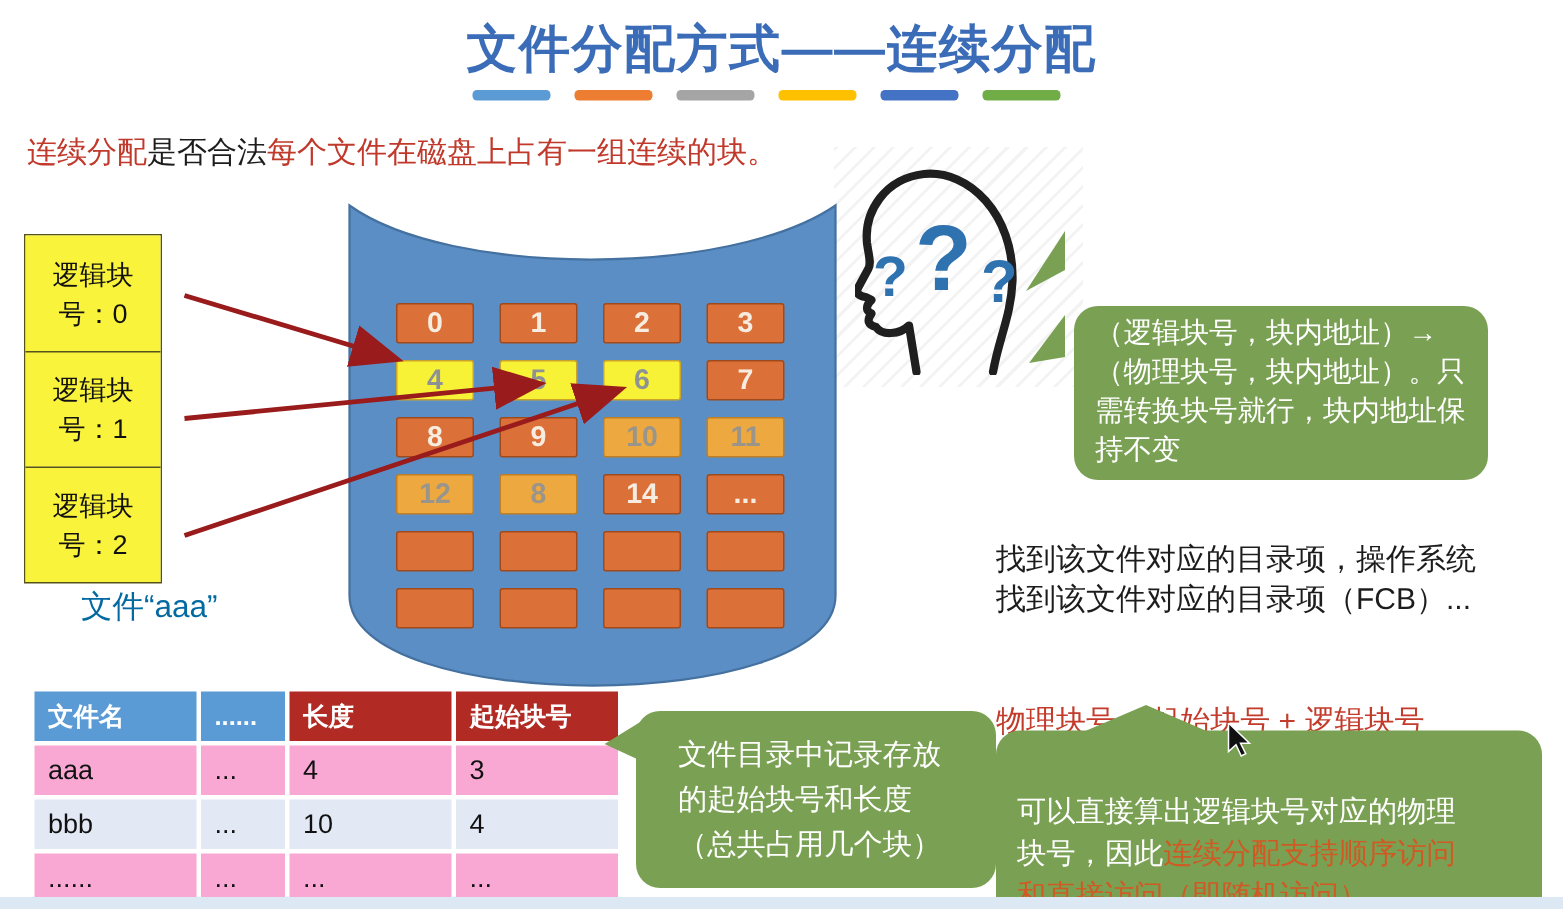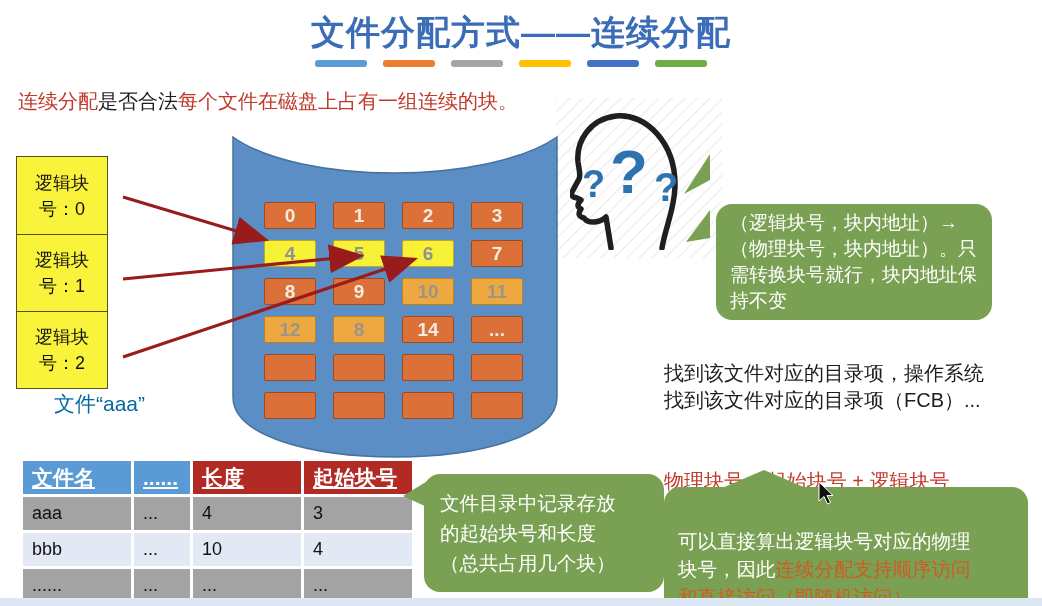--- a/index.html
+++ b/index.html
@@ -45,41 +45,41 @@
     background:repeating-linear-gradient(135deg, rgba(140,140,140,0.10) 0 2px, transparent 2px 9px);
   }
   .head { position:absolute; left:570px; top:105px; }
   
   .bubble {
     position:absolute; background:#7AA153; color:#fff; border-radius:16px;
     white-space:pre-line;
   }
   .bubble1 { left:706px; top:103px; width:334px; padding:8px 14px; font-size:19.5px; line-height:28px; }
   .bubble2 { left:700px; top:204px; width:276px; padding:6px 14px; font-size:19px;   line-height:26px;margin-left:16px; }
-  .bubble3 { left:424px; top:474px; width:240px; padding:14px 16px; font-size:19.5px; line-height:30px; }
+  .bubble3 { left:424px; top:474px; width:240px; padding:14px 28px; font-size:19.5px; line-height:30px; }
   .bubble4 { left:664px; top:487px; width:364px; padding:12px 14px; font-size:19.5px; line-height:28px; }
   .tail { position:absolute; }
   .orange-em { color:#D05A24; }
   
   .explain {
     position:absolute; left:664px; top:333px; width:380px;
     font-size:20px; line-height:27px; color:#1c1c1c; white-space:pre-line;
   }
   .formula { color:#C23B2B; }
   
   .dtable {
     position:absolute; left:23px; top:461px;
     display:grid; grid-template-columns:108px 56px 108px 108px;
     grid-auto-rows:33px; gap:3px; background:transparent;
   }
   .dt-cell { display:flex; align-items:center; padding-left:9px; font-size:18px; color:#111; }
-  .hdr { color:#fff; font-weight:600; font-size:21px;text-decoration:underline; }
+  .hdr { color:#fff; font-weight:600; font-size:17px; }
   .hdr-blue { background:#5B9BD5; }
   .hdr-red  { background:#B12A24; }
-  .row-a { background:#a3a3a3; }
+  .row-a { background:#f9a8d4; }
   .row-b { background:#E2E8F4;text-align:right; }
   .bottom-strip { position:absolute; left:0; top:598px; width:1042px; height:8px; background:#DCE8F3; }
   .cursor { position:absolute; left:818px; top:482px; }
 </style>
 </head>
 <body>
 
 <div id="slide">
 
   <div class="title">文件分配方式——连续分配</div>

